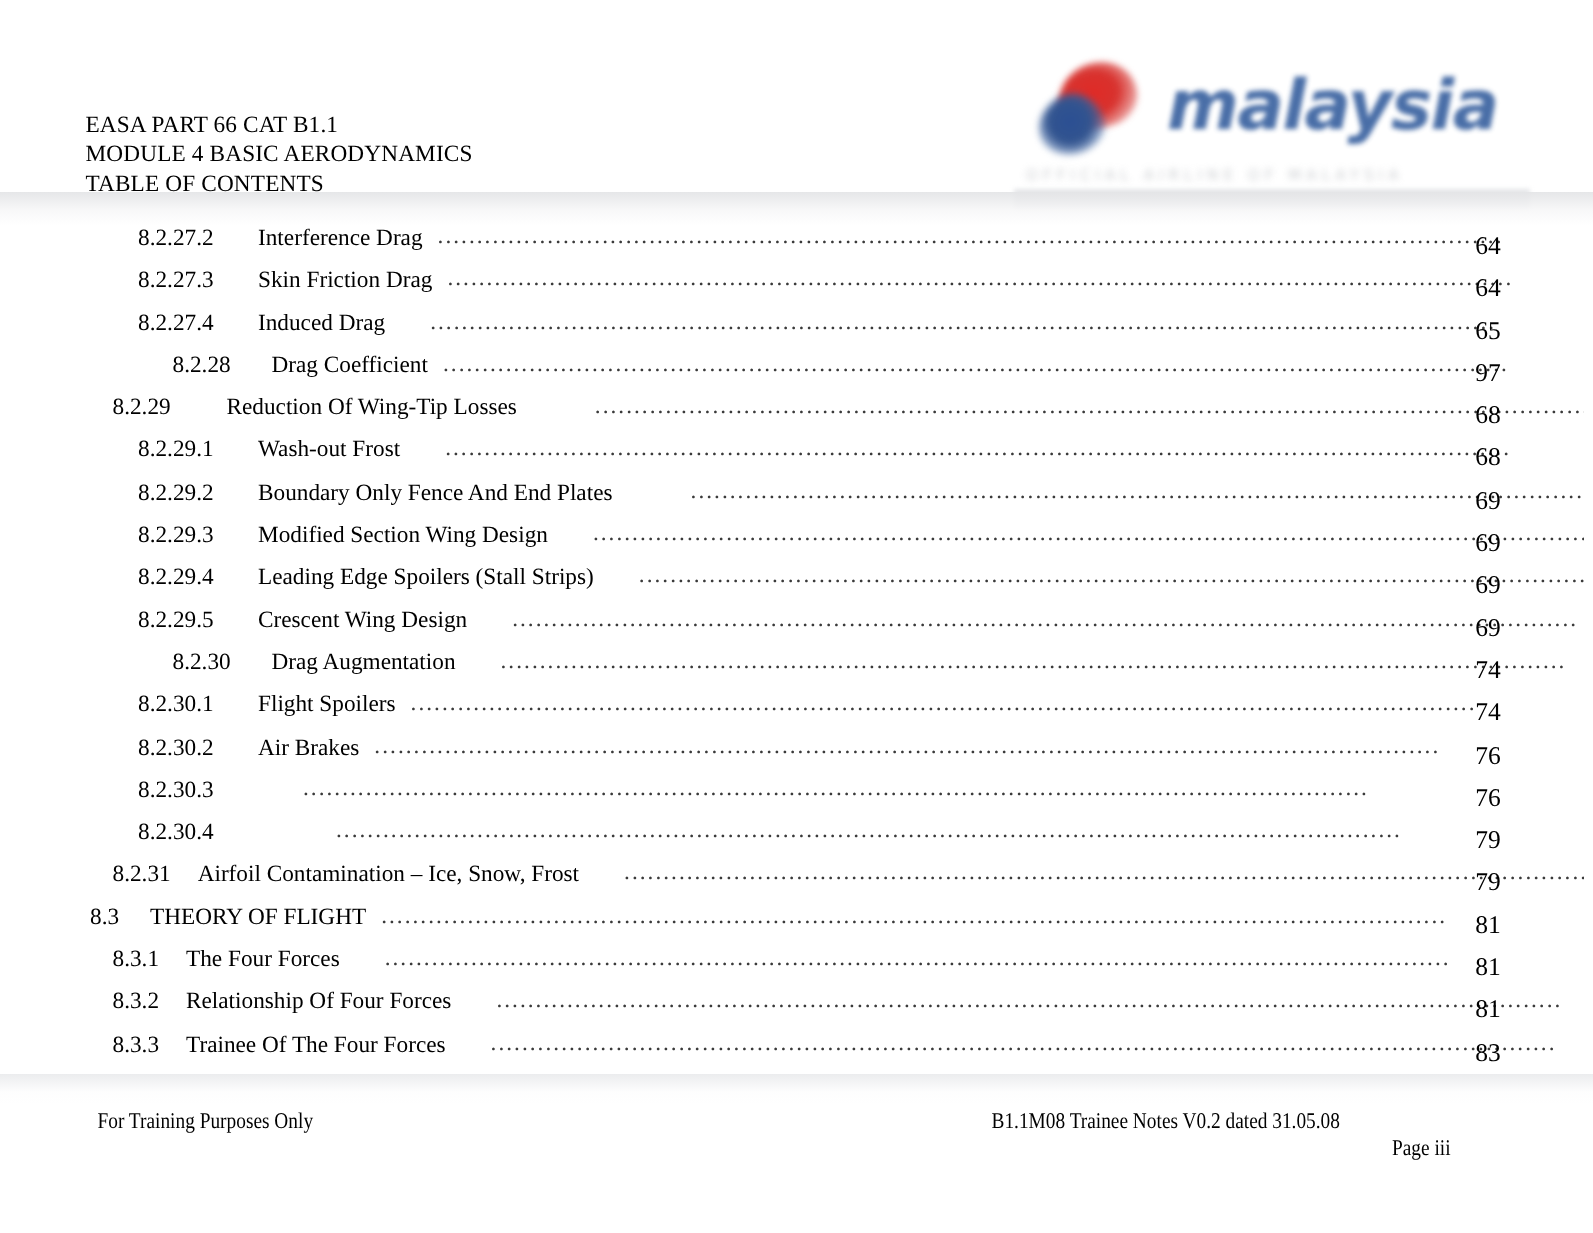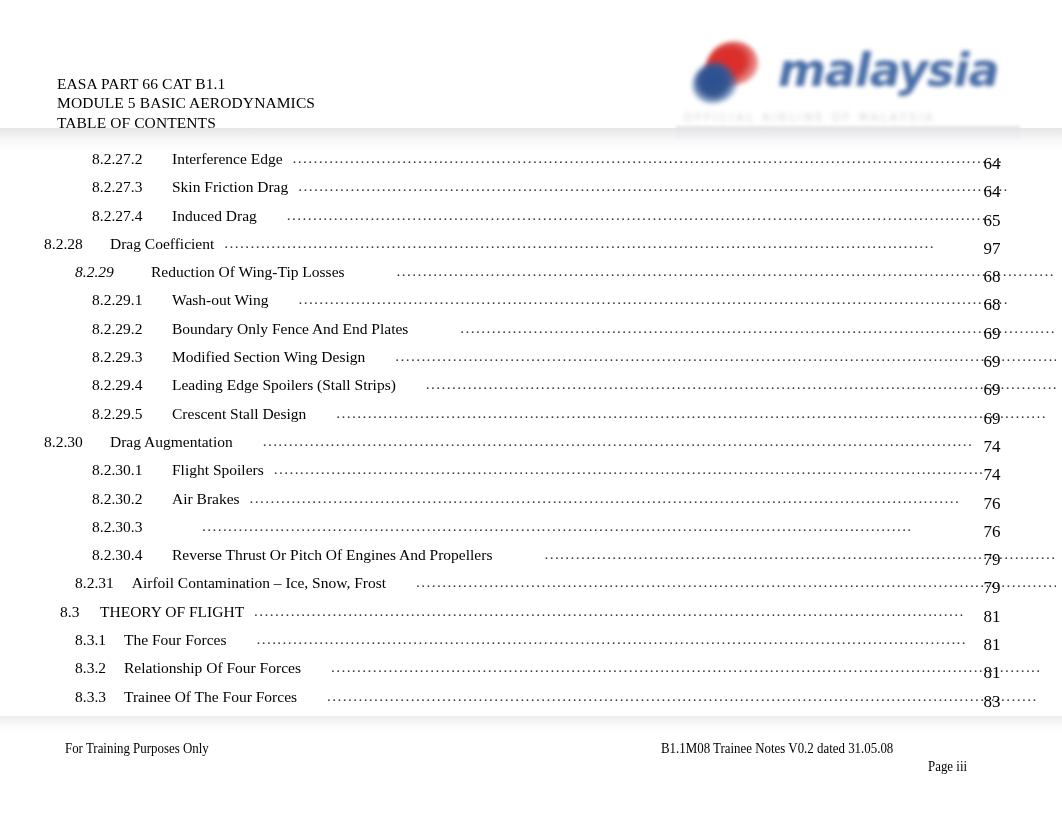--- a/index.html
+++ b/index.html
@@ -157,23 +157,23 @@
     margin-left: 6px;
     margin-right: 6px;
     position: relative;
     top: -1px;
   }
 
   
   .lvl3 .toc-num { width: 80px; margin-left: 92px; }
   .lvl3 .toc-title { margin-left: 0px; }
   
-  .lvl2 .toc-num { width: 66px; margin-left: 44px; }
-  
-  .lvl2w .toc-num { width: 76px; margin-left: 75px; font-style: italic; }
+  .lvl2 .toc-num { width: 66px; margin-left: 115px; }
+  
+  .lvl2w .toc-num { width: 76px; margin-left: 75px; }
   
   .lvl1 .toc-num { width: 40px; margin-left: 60px; }
   .lvl1 .toc-title { margin-left: 0px; }
   
   .inline-row .toc-num { margin-left: 75px; width: auto; }
   .inline-row .toc-title { margin-left: 18px; }
   .inline-row.indent-a .toc-num { margin-left: 75px; }
 
   
   .gap-sm .toc-leader { margin-left: 10px; }
@@ -237,42 +237,42 @@
 </style>
 </head>
 <body>
 
 <div class="page">
 
   <div class="header">
 
     <div class="header-titles">
       <div>EASA PART 66 CAT B1.1</div>
-      <div>MODULE 5 BASIC AERODYNAMICS</div>
+      <div>MODULE 4 BASIC AERODYNAMICS</div>
       <div>TABLE OF CONTENTS</div>
     </div>
 
     <div class="logo-block">
       <div class="logo-emblem">
         <div class="swoosh-red"></div>
         <div class="swoosh-blue"></div>
       </div>
       <div class="logo-wordmark">malaysia</div>
       <div class="logo-subline">OFFICIAL  AIRLINE  OF  MALAYSIA</div>
     </div>
 
     <div class="header-band-right"></div>
   </div>
 
   <div class="header-band"></div>
 
   <div class="toc" id="toc-list">
       <div class="toc-row gap-sm lvl3">
         <span class="toc-num">8.2.27.2</span>
-        <span class="toc-title">Interference Edge</span>
+        <span class="toc-title">Interference Drag</span>
         <span class="toc-leader">........................................................................................................................................</span>
       </div>
       <div class="toc-row gap-sm lvl3">
         <span class="toc-num">8.2.27.3</span>
         <span class="toc-title">Skin Friction Drag</span>
         <span class="toc-leader">........................................................................................................................................</span>
       </div>
       <div class="toc-row gap-md lvl3">
         <span class="toc-num">8.2.27.4</span>
         <span class="toc-title">Induced Drag</span>
@@ -283,41 +283,41 @@
         <span class="toc-title">Drag Coefficient</span>
         <span class="toc-leader">........................................................................................................................................</span>
       </div>
       <div class="toc-row gap-lg lvl2w">
         <span class="toc-num">8.2.29</span>
         <span class="toc-title">Reduction Of Wing-Tip Losses</span>
         <span class="toc-leader">........................................................................................................................................</span>
       </div>
       <div class="toc-row gap-md lvl3">
         <span class="toc-num">8.2.29.1</span>
-        <span class="toc-title">Wash-out Wing</span>
+        <span class="toc-title">Wash-out Frost</span>
         <span class="toc-leader">........................................................................................................................................</span>
       </div>
       <div class="toc-row gap-lg lvl3">
         <span class="toc-num">8.2.29.2</span>
         <span class="toc-title">Boundary Only Fence And End Plates</span>
         <span class="toc-leader">........................................................................................................................................</span>
       </div>
       <div class="toc-row gap-md lvl3">
         <span class="toc-num">8.2.29.3</span>
         <span class="toc-title">Modified Section Wing Design</span>
         <span class="toc-leader">........................................................................................................................................</span>
       </div>
       <div class="toc-row gap-md lvl3">
         <span class="toc-num">8.2.29.4</span>
         <span class="toc-title">Leading Edge Spoilers (Stall Strips)</span>
         <span class="toc-leader">........................................................................................................................................</span>
       </div>
       <div class="toc-row gap-md lvl3">
         <span class="toc-num">8.2.29.5</span>
-        <span class="toc-title">Crescent Stall Design</span>
+        <span class="toc-title">Crescent Wing Design</span>
         <span class="toc-leader">........................................................................................................................................</span>
       </div>
       <div class="toc-row gap-md lvl2">
         <span class="toc-num">8.2.30</span>
         <span class="toc-title">Drag Augmentation</span>
         <span class="toc-leader">........................................................................................................................................</span>
       </div>
       <div class="toc-row gap-sm lvl3">
         <span class="toc-num">8.2.30.1</span>
         <span class="toc-title">Flight Spoilers</span>
@@ -327,21 +327,20 @@
         <span class="toc-num">8.2.30.2</span>
         <span class="toc-title">Air Brakes</span>
         <span class="toc-leader">........................................................................................................................................</span>
       </div>
       <div class="toc-row gap-md lvl3">
         <span class="toc-num">8.2.30.3</span>
         <span class="toc-leader">........................................................................................................................................</span>
       </div>
       <div class="toc-row gap-lg lvl3">
         <span class="toc-num">8.2.30.4</span>
-        <span class="toc-title">Reverse Thrust Or Pitch Of Engines And Propellers</span>
         <span class="toc-leader">........................................................................................................................................</span>
       </div>
       <div class="toc-row gap-md inline-row indent-a">
         <span class="toc-num">8.2.31</span>
         <span class="toc-title">Airfoil Contamination – Ice, Snow, Frost</span>
         <span class="toc-leader">........................................................................................................................................</span>
       </div>
       <div class="toc-row gap-sm lvl1">
         <span class="toc-num">8.3</span>
         <span class="toc-title">THEORY OF FLIGHT</span>

